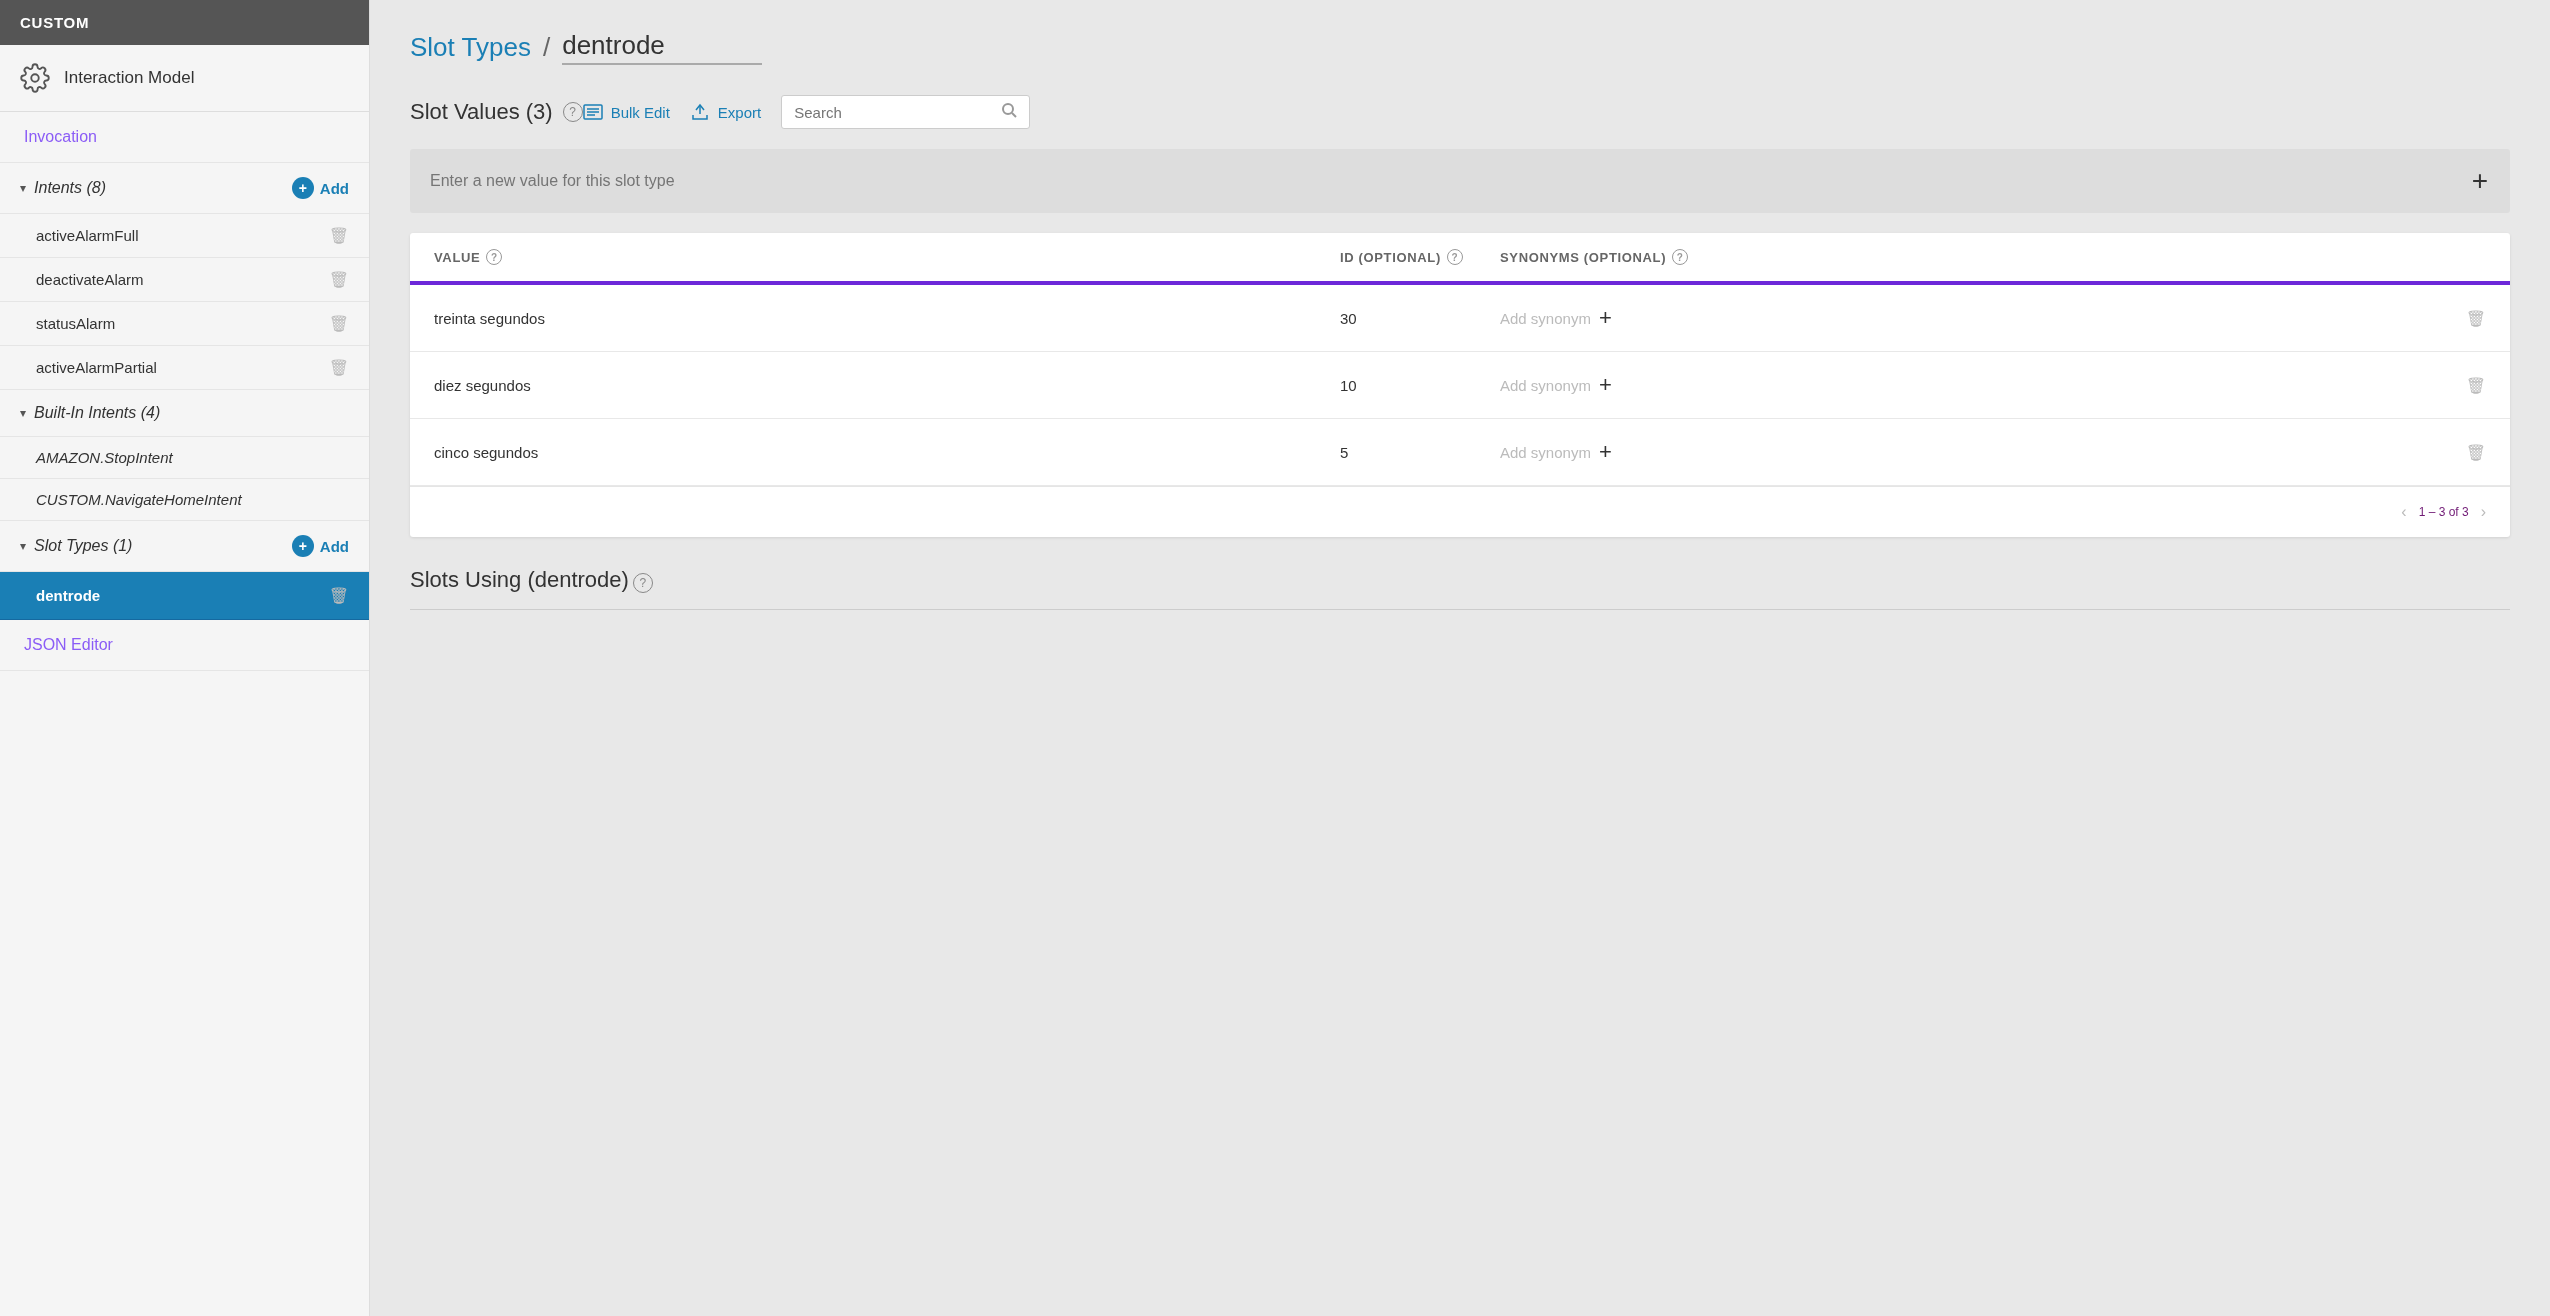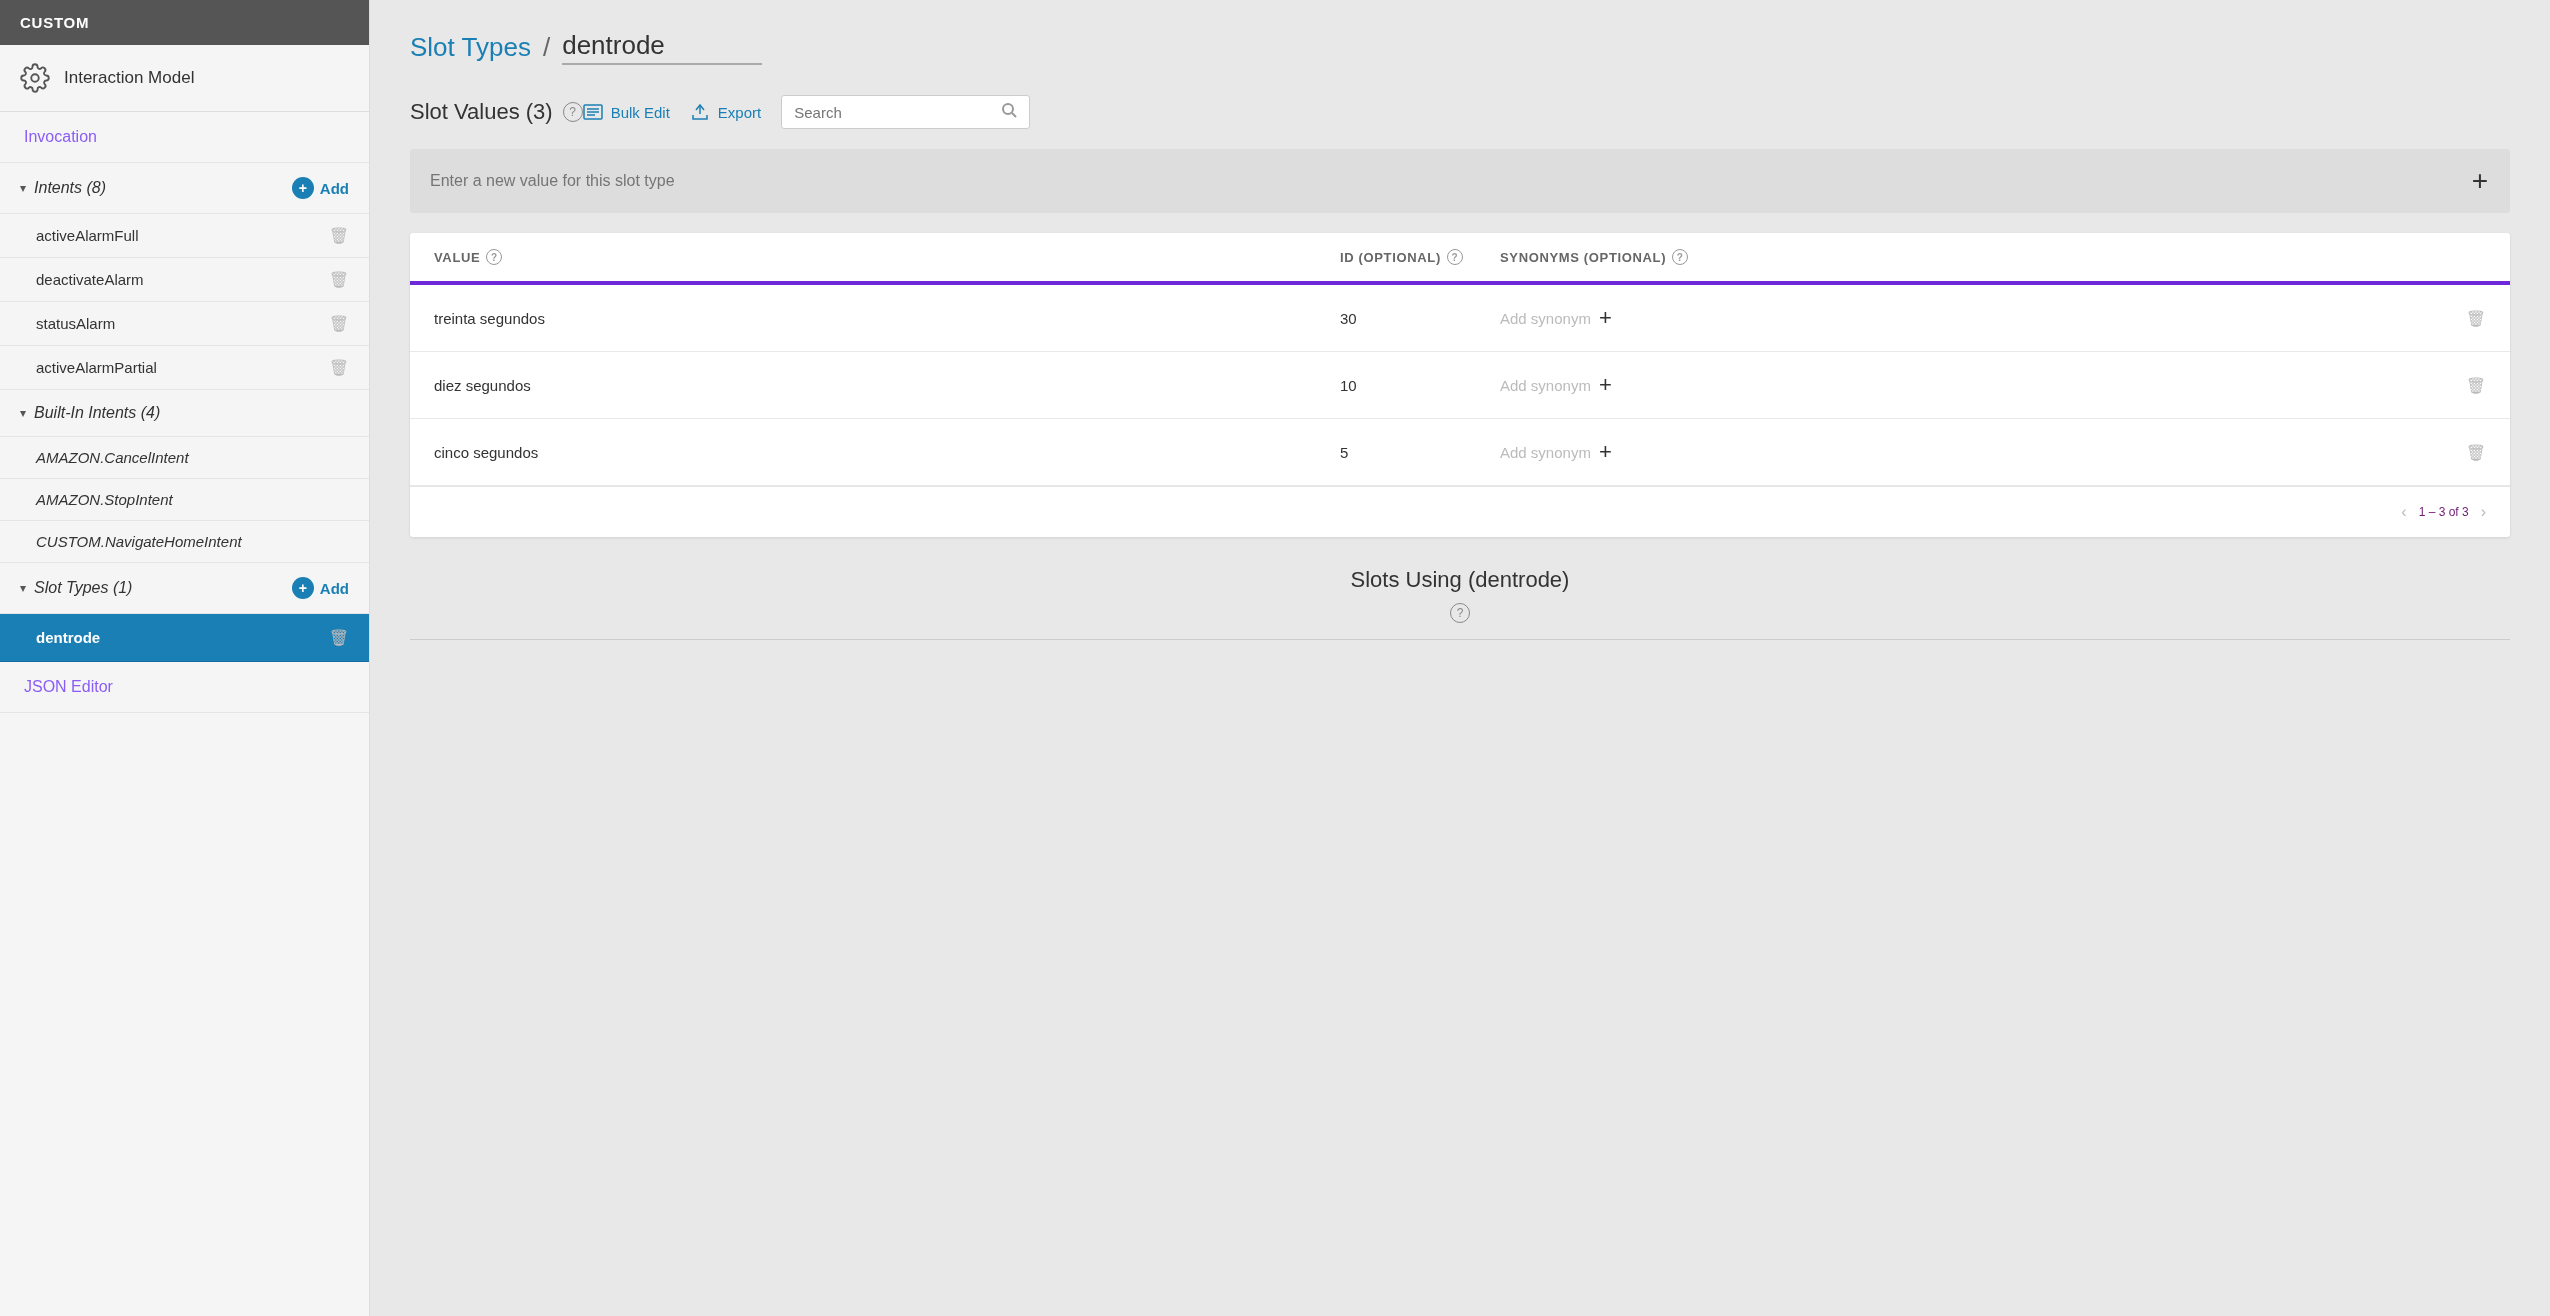--- a/index.html
+++ b/index.html
@@ -388,25 +388,24 @@
       font-size: 16px;
       color: #bbb;
       cursor: pointer;
     }
 
     
     .slots-using-title {
       font-size: 22px;
       color: #333;
       display: flex;
-      align-items: center;
-      gap: 10px;
+      align-items: flex-end;
+      gap: 4px;
       margin-bottom: 16px;
       font-weight: 400;
-      flex-direction: column;
     }
 
     .help-circle {
       width: 20px;
       height: 20px;
       border: 1.5px solid #888;
       border-radius: 50%;
       display: flex;
       align-items: center;
       justify-content: center;
@@ -469,23 +468,20 @@
     <button class="row-trash-icon">🗑</button>
   </div>
 
   <div class="sidebar-group-header">
     <div class="group-left">
       <span class="chevron">▾</span>
       <span class="group-label">Built-In Intents (4)</span>
     </div>
   </div>
 
-  <div class="sidebar-child-item italic-item">
-    <span class="child-label">AMAZON.CancelIntent</span>
-  </div>
   <div class="sidebar-child-item italic-item">
     <span class="child-label">AMAZON.StopIntent</span>
   </div>
   <div class="sidebar-child-item italic-item">
     <span class="child-label">CUSTOM.NavigateHomeIntent</span>
   </div>
 
   <div class="sidebar-group-header">
     <div class="group-left">
       <span class="chevron">▾</span>

